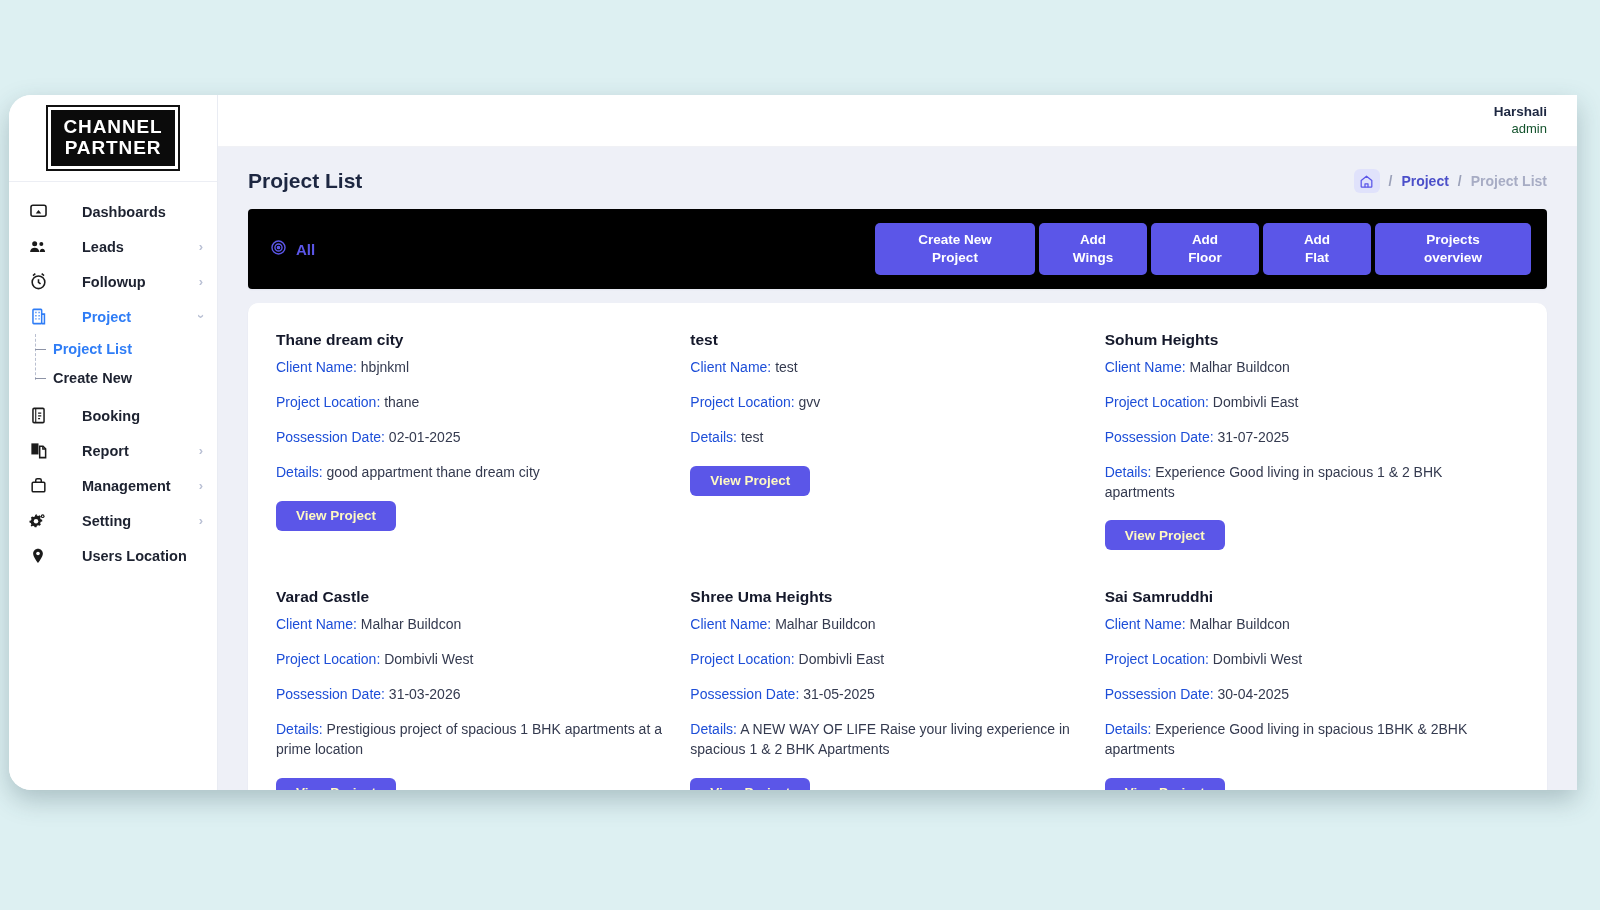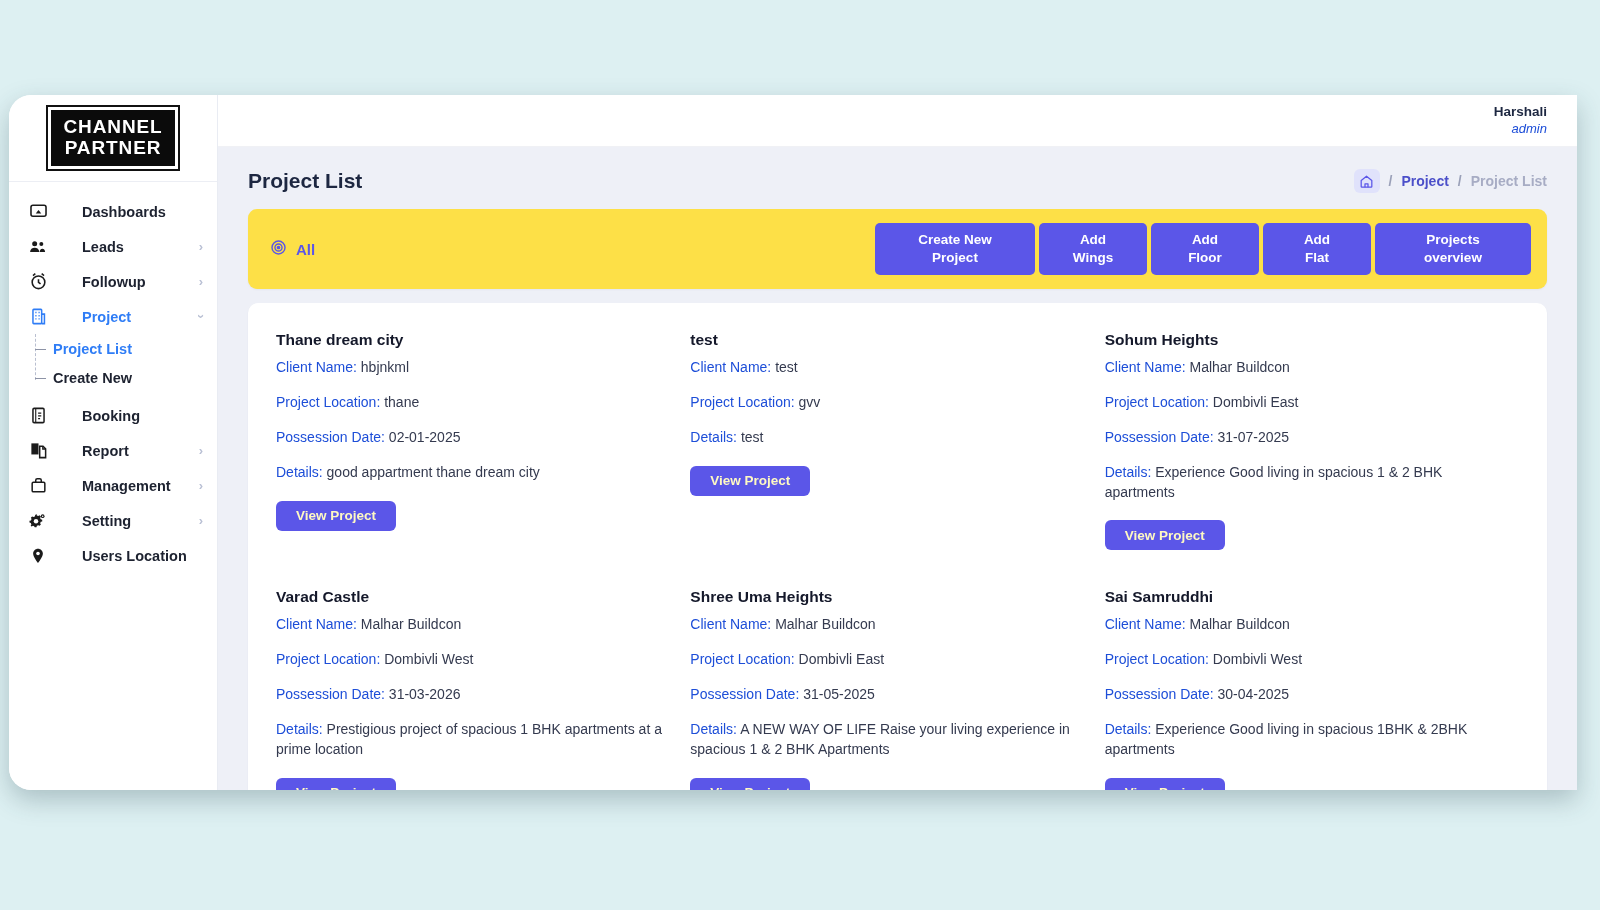--- a/index.html
+++ b/index.html
@@ -110,21 +110,21 @@
   .topbar {
     height: 52px;
     background: #ffffff;
     border-bottom: 1px solid #f0f1f5;
     display: flex; align-items: center; justify-content: flex-end;
     padding-right: 30px;
     flex: 0 0 52px;
   }
   .user-box { text-align: right; line-height: 1.25; }
   .user-name { font-size: 13.5px; font-weight: 700; color: #1d2741; padding-left: 16px; }
-  .user-role { font-size: 13px; color: #1d4ed8; font-style: italic; }
+  .user-role { font-size: 13px; color: #14532d; }
 
   .content {
     flex: 1 1 auto;
     background: #eef0f7;
     padding: 0 30px;
     overflow: hidden;
   }
 
   .page-head {
     display: flex; align-items: center; justify-content: space-between;
@@ -137,22 +137,22 @@
     background: #e0e2fb;
     border-radius: 6px;
     display: flex; align-items: center; justify-content: center;
     color: #5b56e8;
   }
   .crumb-sep { color: #9aa0b8; font-weight: 600; }
   .crumb-link { color: #4b4fc9; font-weight: 700; cursor: pointer; }
   .crumb-cur { color: #a7acc4; font-weight: 600; }
 
   .toolbar-card {
-    background: #fde047;
-    border-radius: 9px;
+    background: #000000;
+    border-radius: 4px;
     height: 80px;
     padding: 0 16px 0 22px;
     display: flex; align-items: center; justify-content: space-between;
     box-shadow: 0 1px 2px rgba(40,50,90,.05);
   }
   .filter-all {
     display: flex; align-items: center; gap: 9px;
     color: #5b56e8; font-weight: 700; font-size: 15px;
     cursor: pointer;
   }

